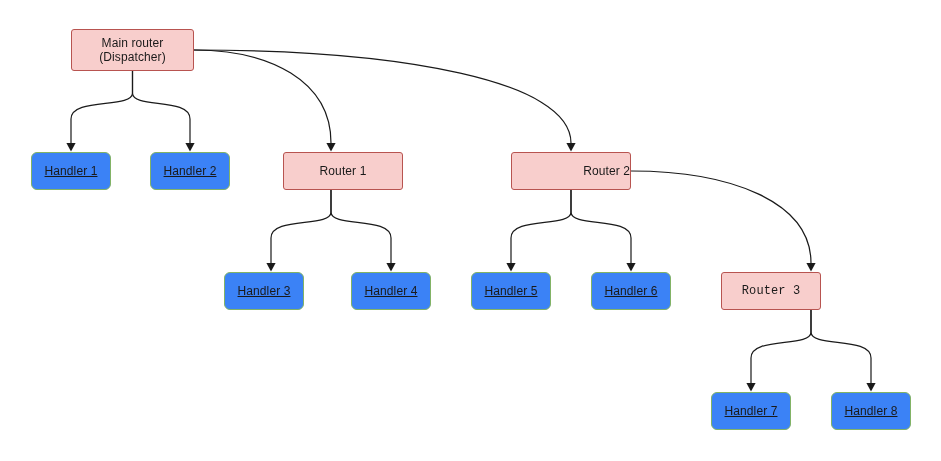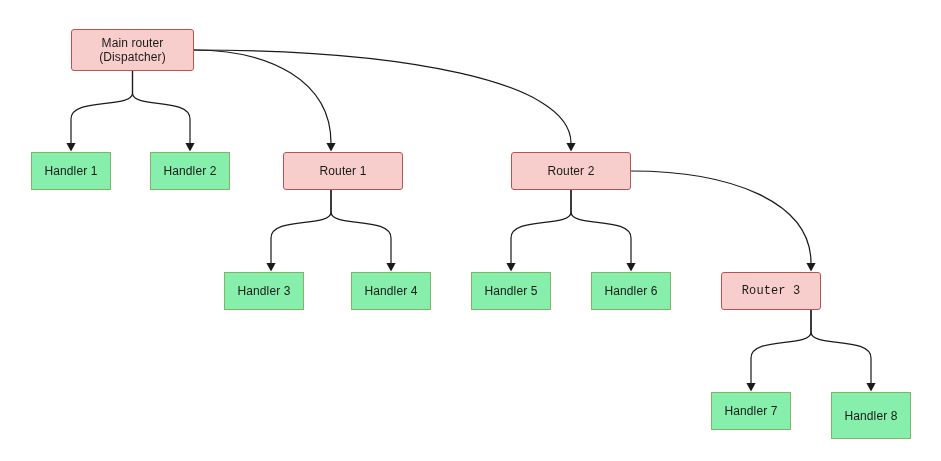--- a/index.html
+++ b/index.html
@@ -38,23 +38,24 @@
     letter-spacing: 0.1px;
     white-space: pre-line;
     z-index: 2;
   }
   .node-router {
     background: #f8cecc;
     border: 1px solid #b85450;
     border-radius: 3px;
   }
   .node-handler {
-    background: #86efac;
+    background: #3b82f6;
     border: 1px solid #82b366;
-    border-radius: 0;
+    border-radius: 6px;
+    text-decoration: underline;
   }
   .edge-path {
     fill: none;
     stroke: #1a1a1a;
     stroke-width: 1.2;
     stroke-linecap: round;
     stroke-linejoin: round;
   }
   .arrow-head {
     fill: #1a1a1a;
@@ -88,22 +89,22 @@
       <path d="M 746.4 383 L 755.6 383 L 751 391.5 Z" class="arrow-head"></path>
       <path d="M 811 310 L 811 332 C 811 348, 871 336, 871 358 L 871 383" class="edge-path"></path>
       <path d="M 866.4 383 L 875.6 383 L 871 391.5 Z" class="arrow-head"></path>
     </svg>
   <div id="node-layer">
       <div class="node node-router" style="left: 71px; top: 29px; width: 123px; height: 42px;"><span>Main router
 (Dispatcher)</span></div>
       <div class="node node-handler" style="left: 31px; top: 152px; width: 80px; height: 38px;"><span>Handler 1</span></div>
       <div class="node node-handler" style="left: 150px; top: 152px; width: 80px; height: 38px;"><span>Handler 2</span></div>
       <div class="node node-router" style="left: 271px; top: 152px; width: 120px; height: 38px; margin-left: 12px;"><span>Router 1</span></div>
-      <div class="node node-router" style="left: 511px; top: 152px; width: 120px; height: 38px;"><span>Router 2</span></div>
+      <div class="node node-router" style="left: 511px; top: 152px; width: 120px; height: 38px; justify-content: flex-end;"><span>Router 2</span></div>
       <div class="node node-handler" style="left: 224px; top: 272px; width: 80px; height: 38px;"><span>Handler 3</span></div>
       <div class="node node-handler" style="left: 351px; top: 272px; width: 80px; height: 38px;"><span>Handler 4</span></div>
       <div class="node node-handler" style="left: 471px; top: 272px; width: 80px; height: 38px;"><span>Handler 5</span></div>
       <div class="node node-handler" style="left: 591px; top: 272px; width: 80px; height: 38px;"><span>Handler 6</span></div>
       <div class="node node-router" style="left: 721px; top: 272px; width: 100px; height: 38px; font-family: Liberation Mono, monospace;"><span>Router 3</span></div>
       <div class="node node-handler" style="left: 711px; top: 392px; width: 80px; height: 38px; justify-content: center;"><span>Handler 7</span></div>
-      <div class="node node-handler" style="left: 831px; top: 392px; width: 80px; height: 47px;"><span>Handler 8</span></div>
+      <div class="node node-handler" style="left: 831px; top: 392px; width: 80px; height: 38px;"><span>Handler 8</span></div>
     </div>
 </div>
 
 </body></html>

